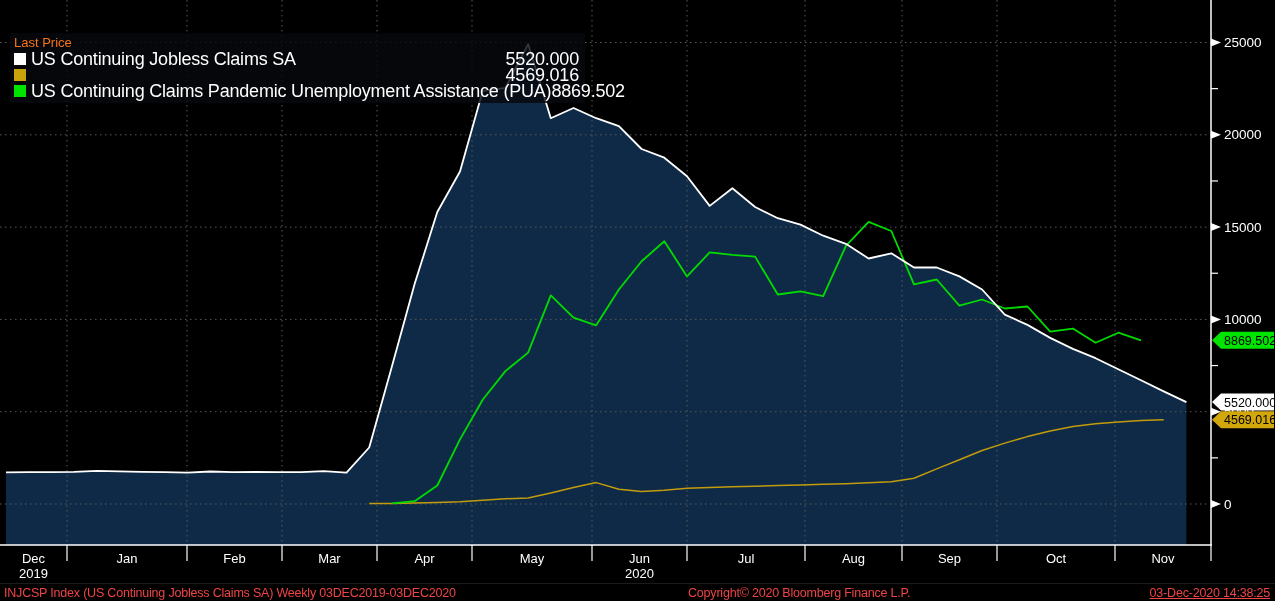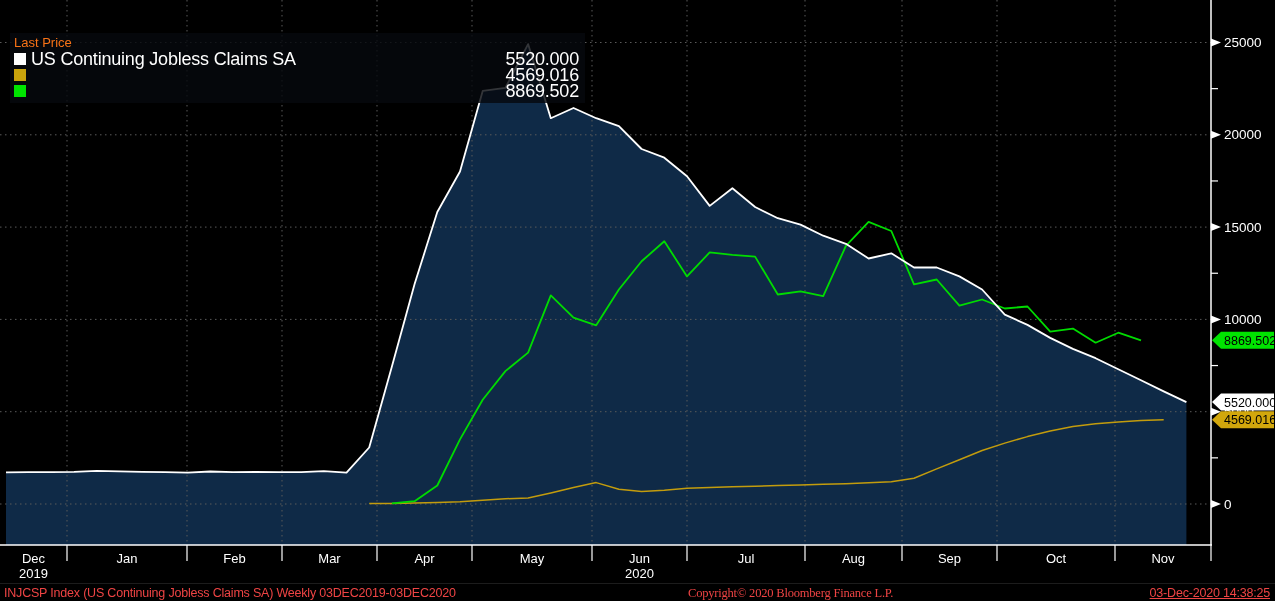--- a/index.html
+++ b/index.html
@@ -10,21 +10,21 @@
   .legend{position:absolute;background:rgba(6,9,14,0.82);color:#fff;z-index:5;padding:2px 6px 4px 4px;box-sizing:border-box;}
   .legend-title{text-align:left;font-size:13px;height:16px;line-height:16px;color:#f97316;}
   .legend-row{display:flex;align-items:center;height:16px;font-size:18px;letter-spacing:-0.2px;white-space:nowrap;}
   .swatch{width:12px;height:12px;margin-right:5px;flex:0 0 12px;}
   .legend-label{color:#fff;}
   .legend-value{margin-left:auto;color:#fff;}
   
   .footer{position:absolute;left:0;top:583px;width:1275px;height:26px;background:#000;border-top:1px solid #1c1c1c;box-sizing:border-box;font-size:12.5px;color:#ef4444;letter-spacing:-0.2px;}
   .footer span{position:absolute;top:1px;line-height:16px;white-space:nowrap;}
   .footer .f-left{left:4px;}
-  .footer .f-center{left:688px;font-family:Liberation Serif, serif;}
+  .footer .f-center{left:688px;}
   .footer .f-right{right:5px;text-decoration:underline;}
   svg text{font-family:"Liberation Sans", sans-serif;}
 </style>
 </head>
 <body>
 
 <div id="stage">
 
   <svg id="chart-svg" width="1275" height="583">
       <path d="M 6 545 L 6.0 472.3 L 28.7 472.2 L 51.4 472.1 L 74.1 471.8 L 96.8 470.8 L 119.5 471.3 L 142.2 471.8 L 164.9 472.1 L 187.6 472.6 L 210.3 471.5 L 233.0 472.1 L 255.7 472.0 L 278.4 472.1 L 301.1 472.1 L 323.8 471.1 L 346.5 472.6 L 369.2 447.5 L 391.9 366.5 L 414.6 284.1 L 437.3 212.0 L 460.0 171.5 L 482.7 90.9 L 505.4 87.8 L 528.1 44.1 L 550.8 118.2 L 573.5 108.0 L 596.2 118.2 L 618.9 126.1 L 641.6 149.0 L 664.3 157.7 L 687.0 176.3 L 709.7 205.9 L 732.4 188.3 L 755.1 207.0 L 777.8 218.2 L 800.5 224.6 L 823.2 235.7 L 845.9 243.8 L 868.6 258.5 L 891.3 253.3 L 914.0 267.5 L 936.7 267.5 L 959.4 276.4 L 982.1 289.5 L 1004.8 314.6 L 1027.5 324.9 L 1050.2 337.9 L 1072.9 348.9 L 1095.6 358.2 L 1118.3 369.2 L 1141.0 380.3 L 1163.7 391.4 L 1186.4 402.1 L 1186.4 545 Z" fill="#0f2a47" stroke="none"></path>
@@ -107,20 +107,21 @@
       <span class="swatch" style="background: rgb(255, 255, 255);"></span>
       <span class="legend-label">US Continuing Jobless Claims SA</span>
       <span class="legend-value">5520.000</span>
     </div>
     <div class="legend-row">
       <span class="swatch" style="background: rgb(201, 163, 12);"></span>
       <span class="legend-value">4569.016</span>
     </div>
     <div class="legend-row">
       <span class="swatch" style="background: rgb(0, 228, 0);"></span>
+      <span class="legend-label">US Continuing Claims Pandemic Unemployment Assistance (PUA)</span>
       <span class="legend-value">8869.502</span>
     </div>
   </div>
 
   <div class="footer">
     <span class="f-left">INJCSP Index (US Continuing Jobless Claims SA)  Weekly 03DEC2019-03DEC2020</span>
     <span class="f-center">Copyright© 2020 Bloomberg Finance L.P.</span>
     <span class="f-right">03-Dec-2020 14:38:25</span>
   </div>
 

